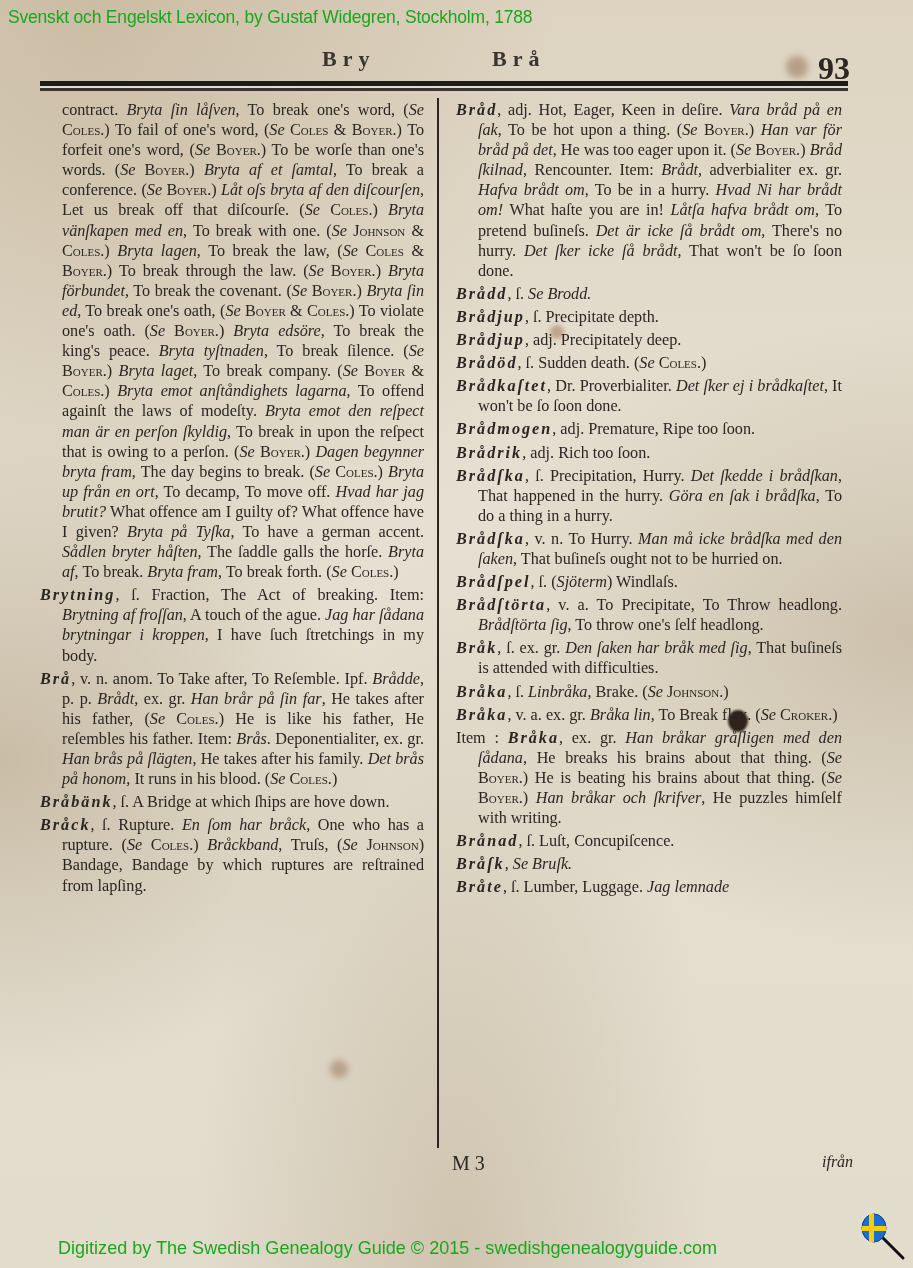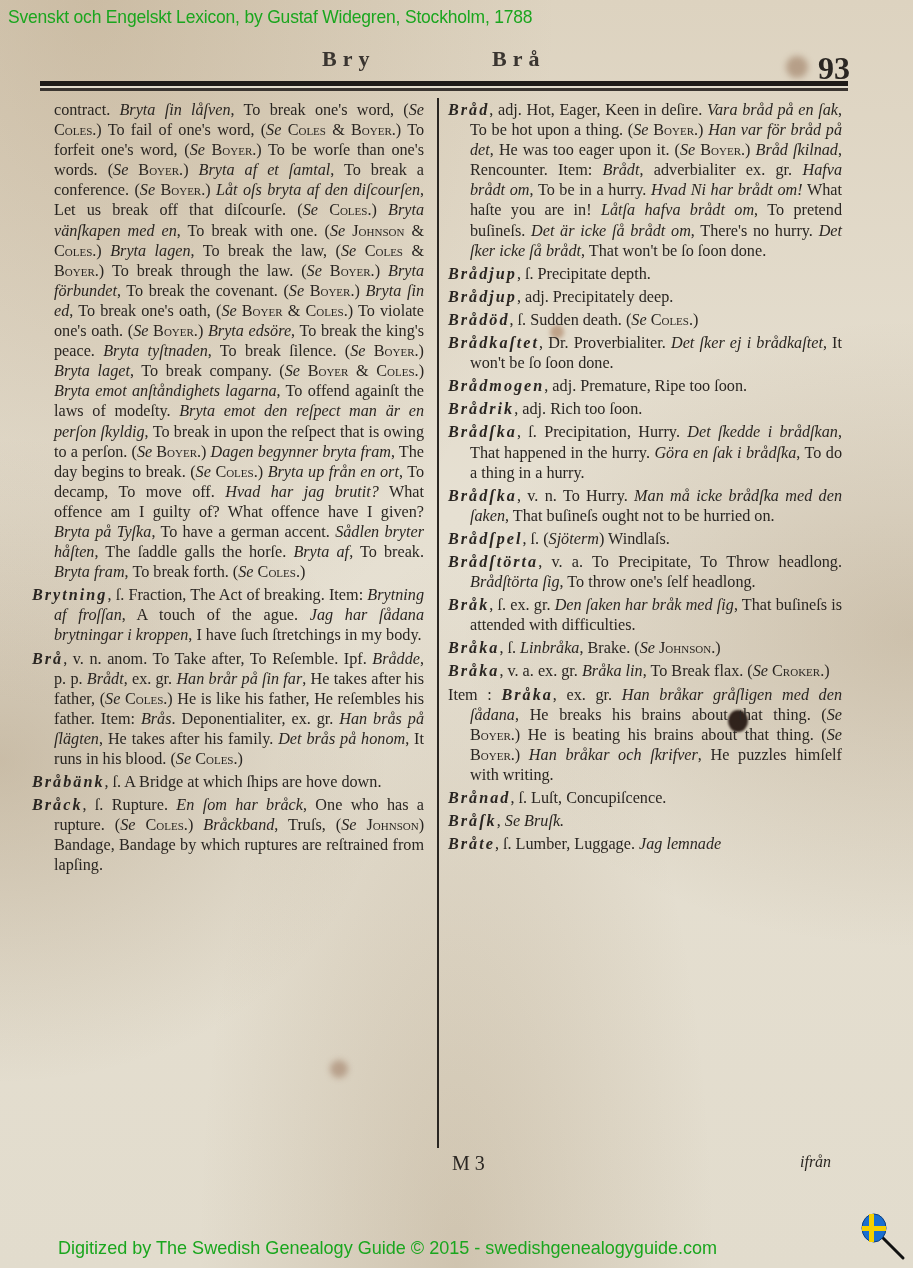--- a/index.html
+++ b/index.html
@@ -43,29 +43,29 @@
   .col-divider {
     position: absolute; left: 437px; top: 98px; width: 2px; height: 1050px;
     background: #2a2622;
   }
   .col {
     position: absolute; top: 100px; width: 374px;
     font-size: 16.2px; line-height: 20.1px; text-align: justify;
   }
   .col-left { left: 28px; width: 396px; }
   .col-right { left: 444px; width: 398px; }
-  .entry { margin: 0 0 3px 4px; padding-left: 22px; text-indent: -22px; }
+  .entry { margin: 0 0 3px 12px; padding-left: 22px; text-indent: -22px; }
   .entry.cont { padding-left: 22px; text-indent: 0; }
   .hw { font-style: italic; font-weight: bold; letter-spacing: 2px; }
   .sc { font-variant: small-caps; }
   .sig {
     position: absolute; left: 452px; top: 1152px; font-size: 20px;
   }
   .catch {
-    position: absolute; left: 800px; top: 1153px; font-size: 16px; font-style: italic; text-align: center;
+    position: absolute; left: 822px; top: 1153px; font-size: 16px; font-style: italic; text-align: center;
   }
   .stain { position: absolute; border-radius: 50%; }
 </style>
 </head>
 <body>
 
 <div class="stain" style="left:786px;top:56px;width:22px;height:22px;background:rgba(110,60,30,0.35);filter:blur(3px);"></div>
 <div class="stain" style="left:728px;top:710px;width:20px;height:22px;background:rgba(30,15,10,0.9);filter:blur(1px);"></div>
 <div class="stain" style="left:330px;top:1060px;width:18px;height:18px;background:rgba(120,70,40,0.35);filter:blur(3px);"></div>
 <div class="stain" style="left:550px;top:325px;width:14px;height:14px;background:rgba(140,80,40,0.4);filter:blur(2px);"></div>
@@ -82,20 +82,21 @@
 
 <div class="col col-left" id="col-left">
     <p class="entry cont"><span>contract. <i>Bryta ſin låſven</i>, To break one's word, (<i>Se</i> <span class="sc">Coles.</span>) To fail of one's word, (<i>Se</i> <span class="sc">Coles &amp; Boyer.</span>) To forfeit one's word, (<i>Se</i> <span class="sc">Boyer.</span>) To be worſe than one's words. (<i>Se</i> <span class="sc">Boyer.</span>) <i>Bryta af et ſamtal</i>, To break a conference. (<i>Se</i> <span class="sc">Boyer.</span>) <i>Låt oſs bryta af den diſcourſen</i>, Let us break off that diſcourſe. (<i>Se</i> <span class="sc">Coles.</span>) <i>Bryta vänſkapen med en</i>, To break with one. (<i>Se</i> <span class="sc">Johnson &amp; Coles.</span>) <i>Bryta lagen</i>, To break the law, (<i>Se</i> <span class="sc">Coles &amp; Boyer.</span>) To break through the law. (<i>Se</i> <span class="sc">Boyer.</span>) <i>Bryta förbundet</i>, To break the covenant. (<i>Se</i> <span class="sc">Boyer.</span>) <i>Bryta ſin ed</i>, To break one's oath, (<i>Se</i> <span class="sc">Boyer &amp; Coles.</span>) To violate one's oath. (<i>Se</i> <span class="sc">Boyer.</span>) <i>Bryta edsöre</i>, To break the king's peace. <i>Bryta tyſtnaden</i>, To break ſilence. (<i>Se</i> <span class="sc">Boyer.</span>) <i>Bryta laget</i>, To break company. (<i>Se</i> <span class="sc">Boyer &amp; Coles.</span>) <i>Bryta emot anſtåndighets lagarna</i>, To offend againſt the laws of modeſty. <i>Bryta emot den reſpect man är en perſon ſkyldig</i>, To break in upon the reſpect that is owing to a perſon. (<i>Se</i> <span class="sc">Boyer.</span>) <i>Dagen begynner bryta fram</i>, The day begins to break. (<i>Se</i> <span class="sc">Coles.</span>) <i>Bryta up från en ort</i>, To decamp, To move off. <i>Hvad har jag brutit?</i> What offence am I guilty of? What offence have I given? <i>Bryta på Tyſka</i>, To have a german accent. <i>Sådlen bryter håſten</i>, The ſaddle galls the horſe. <i>Bryta af</i>, To break. <i>Bryta fram</i>, To break forth. (<i>Se</i> <span class="sc">Coles.</span>)</span></p>
     <p class="entry"><span class="hw">Brytning</span><span>, ſ. Fraction, The Act of breaking. Item: <i>Brytning af froſſan</i>, A touch of the ague. <i>Jag har ſådana brytningar i kroppen</i>, I have ſuch ſtretchings in my body.</span></p>
     <p class="entry"><span class="hw">Brå</span><span>, v. n. anom. To Take after, To Reſemble. Ipf. <i>Brådde</i>, p. p. <i>Brådt</i>, ex. gr. <i>Han brår på ſin far</i>, He takes after his father, (<i>Se</i> <span class="sc">Coles.</span>) He is like his father, He reſembles his father. Item: <i>Brås</i>. Deponentialiter, ex. gr. <i>Han brås på ſlägten</i>, He takes after his family. <i>Det brås på honom</i>, It runs in his blood. (<i>Se</i> <span class="sc">Coles.</span>)</span></p>
     <p class="entry"><span class="hw">Bråbänk</span><span>, ſ. A Bridge at which ſhips are hove down.</span></p>
     <p class="entry"><span class="hw">Bråck</span><span>, ſ. Rupture. <i>En ſom har bråck</i>, One who has a rupture. (<i>Se</i> <span class="sc">Coles.</span>) <i>Bråckband</i>, Truſs, (<i>Se</i> <span class="sc">Johnson</span>) Bandage, Bandage by which ruptures are reſtrained from lapſing.</span></p>
   </div>
 <div class="col col-right" id="col-right">
     <p class="entry"><span class="hw">Bråd</span><span>, adj. Hot, Eager, Keen in deſire. <i>Vara bråd på en ſak</i>, To be hot upon a thing. (<i>Se</i> <span class="sc">Boyer.</span>) <i>Han var för bråd på det</i>, He was too eager upon it. (<i>Se</i> <span class="sc">Boyer.</span>) <i>Bråd ſkilnad</i>, Rencounter. Item: <i>Brådt</i>, adverbialiter ex. gr. <i>Hafva brådt om</i>, To be in a hurry. <i>Hvad Ni har brådt om!</i> What haſte you are in! <i>Låtſa hafva brådt om</i>, To pretend buſineſs. <i>Det är icke ſå brådt om</i>, There's no hurry. <i>Det ſker icke ſå brådt</i>, That won't be ſo ſoon done.</span></p>
+    <p class="entry"><span class="hw">Brådd</span><span>, ſ. <i>Se Brodd.</i></span></p>
     <p class="entry"><span class="hw">Brådjup</span><span>, ſ. Precipitate depth.</span></p>
     <p class="entry"><span class="hw">Brådjup</span><span>, adj. Precipitately deep.</span></p>
     <p class="entry"><span class="hw">Brådöd</span><span>, ſ. Sudden death. (<i>Se</i> <span class="sc">Coles.</span>)</span></p>
     <p class="entry"><span class="hw">Brådkaſtet</span><span>, Dr. Proverbialiter. <i>Det ſker ej i brådkaſtet</i>, It won't be ſo ſoon done.</span></p>
     <p class="entry"><span class="hw">Brådmogen</span><span>, adj. Premature, Ripe too ſoon.</span></p>
     <p class="entry"><span class="hw">Brådrik</span><span>, adj. Rich too ſoon.</span></p>
     <p class="entry"><span class="hw">Brådſka</span><span>, ſ. Precipitation, Hurry. <i>Det ſkedde i brådſkan</i>, That happened in the hurry. <i>Göra en ſak i brådſka</i>, To do a thing in a hurry.</span></p>
     <p class="entry"><span class="hw">Brådſka</span><span>, v. n. To Hurry. <i>Man må icke brådſka med den ſaken</i>, That buſineſs ought not to be hurried on.</span></p>
     <p class="entry"><span class="hw">Brådſpel</span><span>, ſ. (<i>Sjöterm</i>) Windlaſs.</span></p>
     <p class="entry"><span class="hw">Brådſtörta</span><span>, v. a. To Precipitate, To Throw headlong. <i>Brådſtörta ſig</i>, To throw one's ſelf headlong.</span></p>

